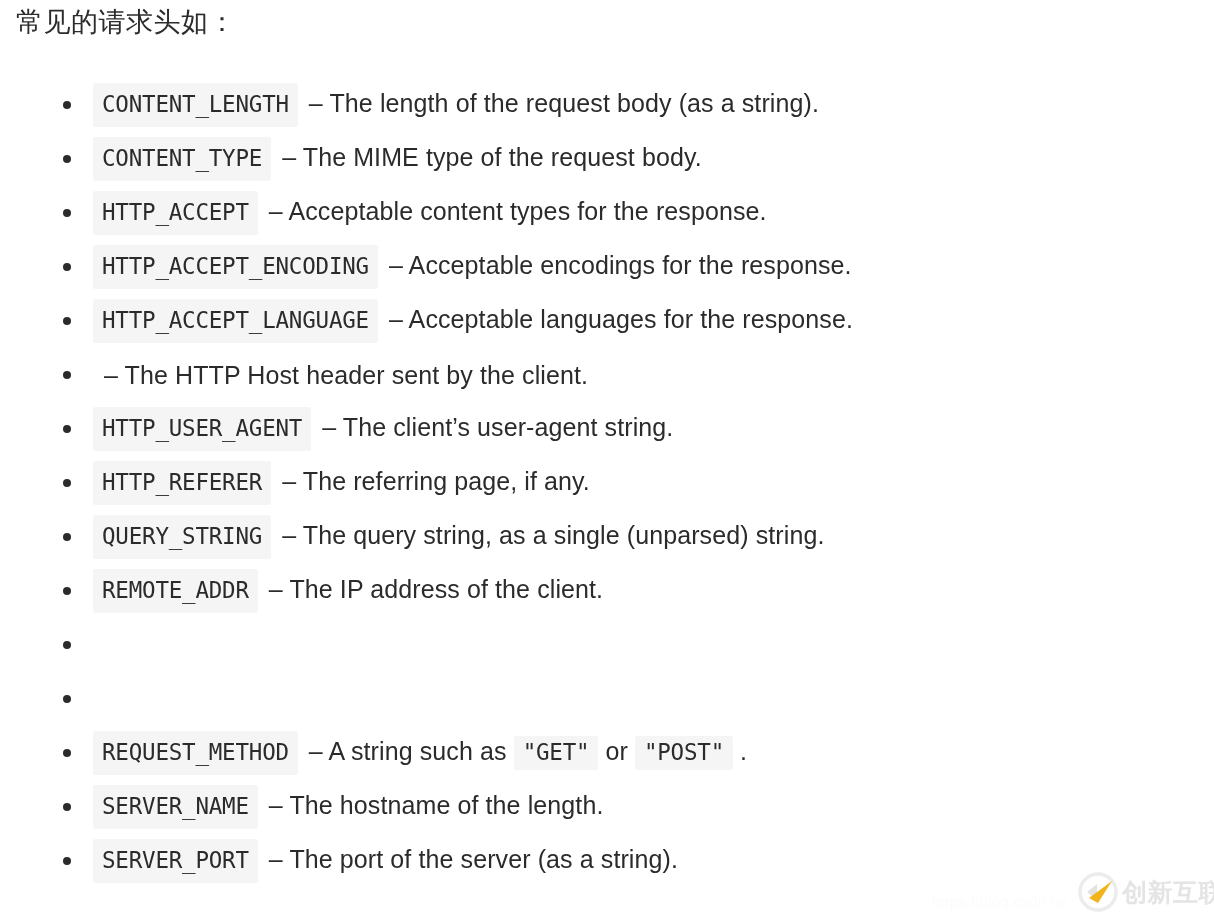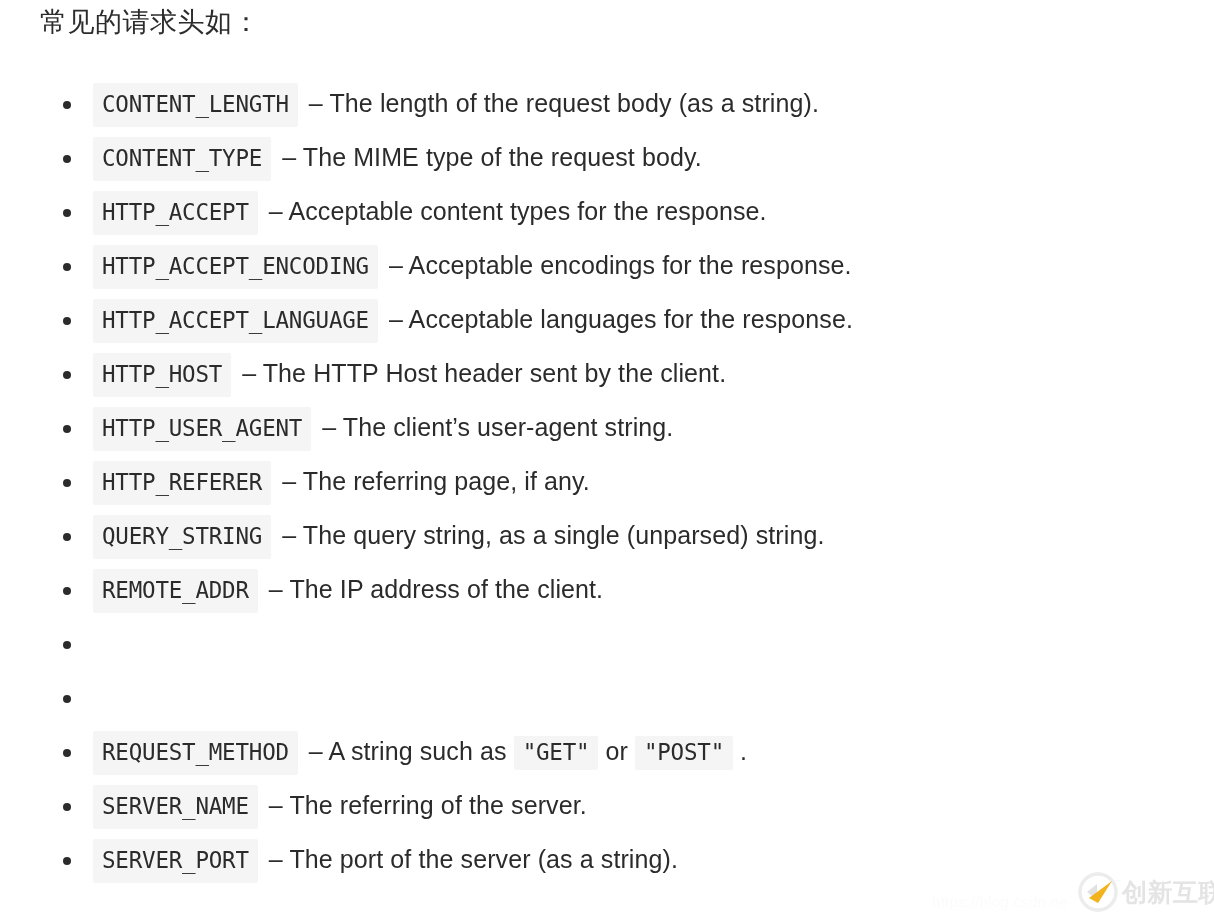--- a/index.html
+++ b/index.html
@@ -18,21 +18,21 @@
   #page {
     position: relative;
     width: 1214px;
     height: 922px;
     background: #ffffff;
   }
 
   
   .heading {
     position: absolute;
-    left: 40px;
+    left: 16px;
     top: 2px;
     font-size: 27px;
     line-height: 40px;
     color: #2c2c2c;
     letter-spacing: 0.5px;
     white-space: nowrap;
   }
 
   
   .list {
@@ -176,21 +176,20 @@
       <div class="list-item">
         <span class="bullet"></span>
         <div class="item-body">
           <code class="code">HTTP_ACCEPT_LANGUAGE</code>
           <span class="desc"><span class="plain">– Acceptable languages for the response.</span></span>
         </div>
       </div>
       <div class="list-item">
         <span class="bullet"></span>
         <div class="item-body">
-          <code class="code">HTTP_HOST</code>
           <span class="desc"><span class="plain">– The HTTP Host header sent by the client.</span></span>
         </div>
       </div>
       <div class="list-item">
         <span class="bullet"></span>
         <div class="item-body">
           <code class="code">HTTP_USER_AGENT</code>
           <span class="desc"><span class="plain">– The client’s user-agent string.</span></span>
         </div>
       </div>
@@ -227,21 +226,21 @@
         <span class="bullet"></span>
         <div class="item-body">
           <code class="code">REQUEST_METHOD</code>
           <span class="desc"><span class="plain">– A string such as </span><span class="inline-code">"GET"</span><span class="plain"> or </span><span class="inline-code">"POST"</span><span class="plain"> .</span></span>
         </div>
       </div>
       <div class="list-item">
         <span class="bullet"></span>
         <div class="item-body">
           <code class="code">SERVER_NAME</code>
-          <span class="desc"><span class="plain">– The referring of the server.</span></span>
+          <span class="desc"><span class="plain">– The hostname of the length.</span></span>
         </div>
       </div>
       <div class="list-item">
         <span class="bullet"></span>
         <div class="item-body">
           <code class="code">SERVER_PORT</code>
           <span class="desc"><span class="plain">– The port of the server (as a string).</span></span>
         </div>
       </div>
     </div>

